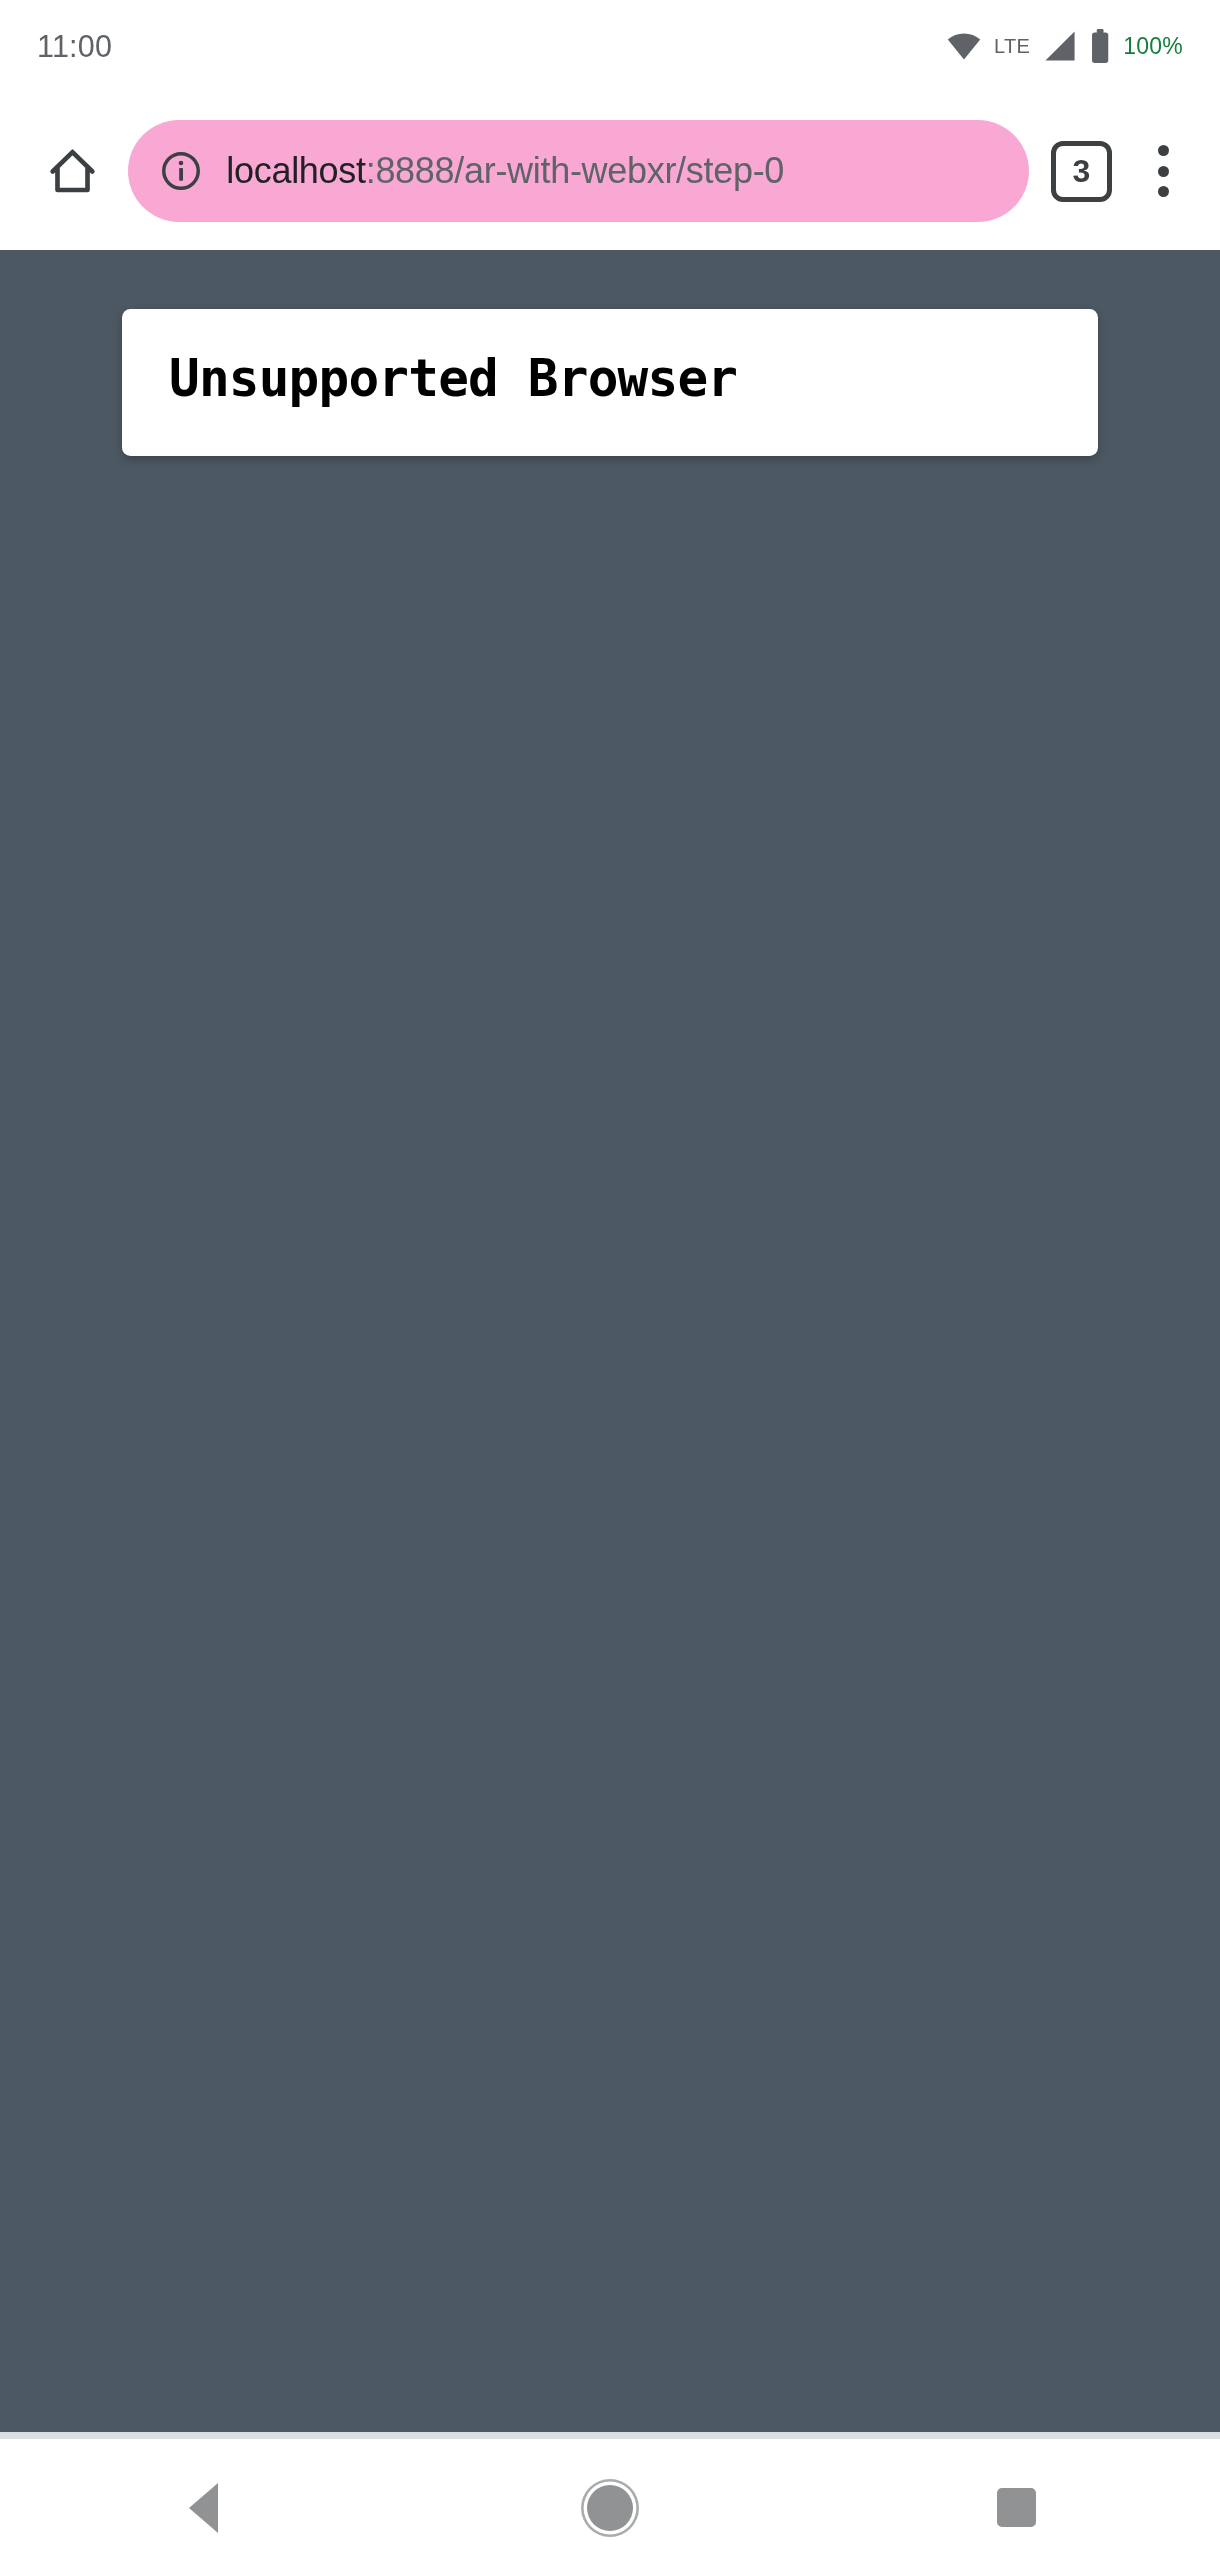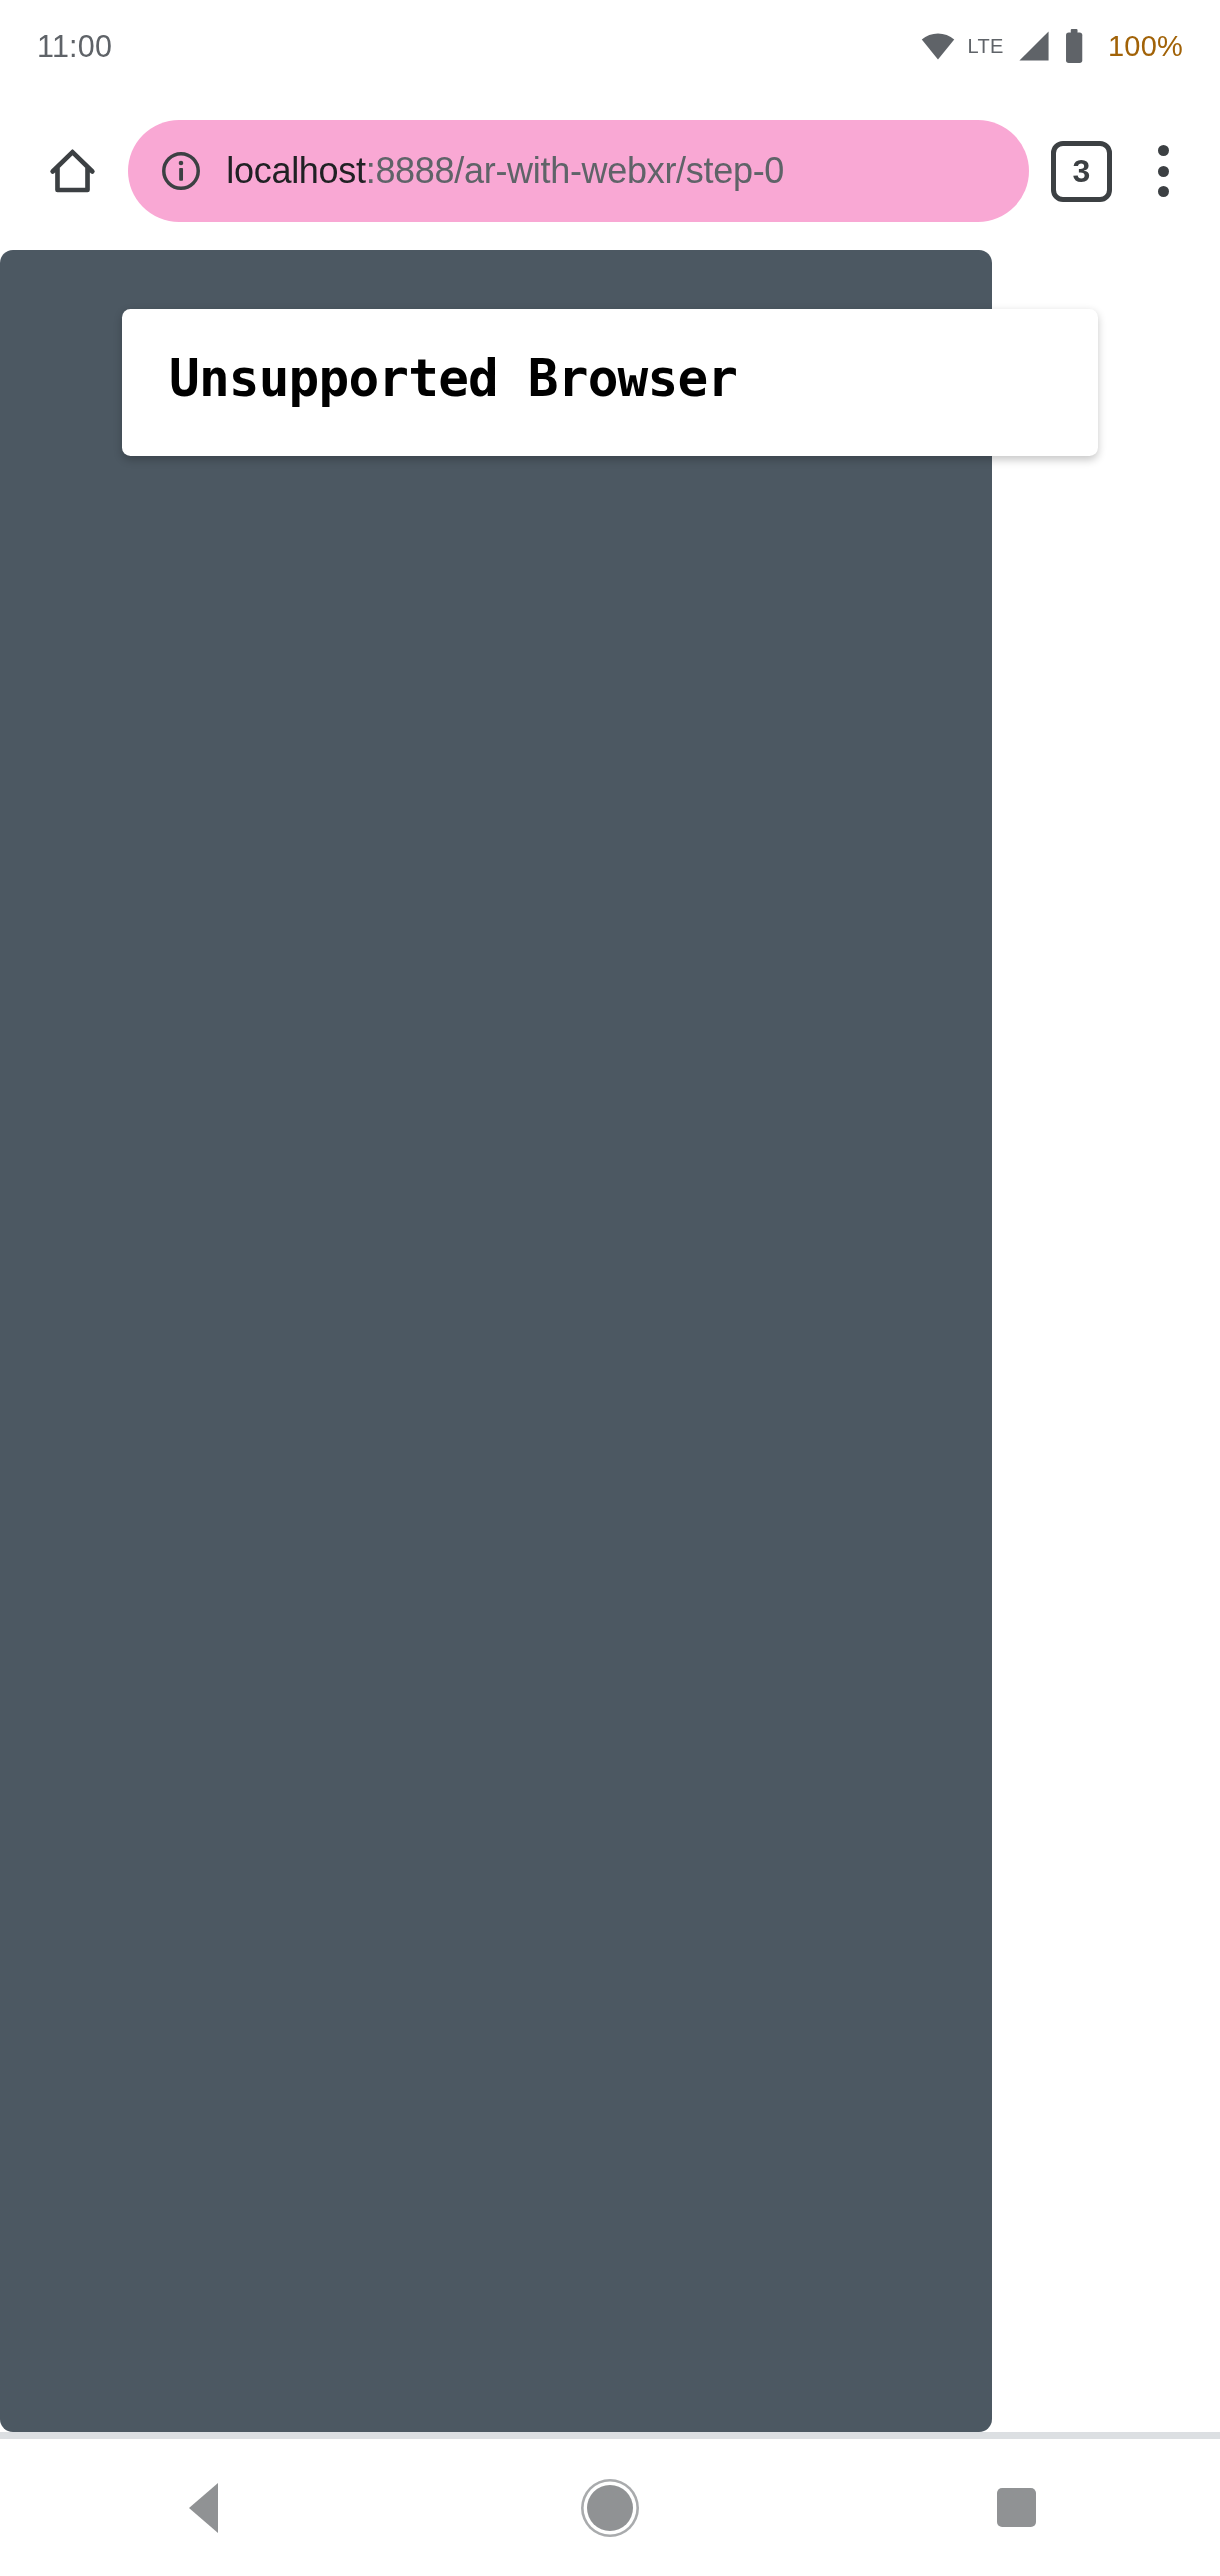--- a/index.html
+++ b/index.html
@@ -45,23 +45,23 @@
     display: flex;
     align-items: center;
     justify-content: center;
   }
   .lte-label {
     font-size: 20px;
     color: #5f6368;
     letter-spacing: 0.3px;
   }
   .battery-pct {
-    font-size: 29px;
-    color: #a16207;
-    margin-left: 12px;
+    font-size: 23px;
+    color: #15803d;
+    margin-left: 1px;
     letter-spacing: 0.2px;
   }
 
   
   .toolbar {
     position: absolute;
     top: 92px; left: 0;
     width: 1220px;
     height: 158px;
     background: #ffffff;
@@ -145,24 +145,23 @@
     width: 11px;
     height: 11px;
     border-radius: 50%;
     background: #3c4043;
   }
 
   
   .page-content {
     position: absolute;
     top: 250px; left: 0;
-    width: 992px;
+    width: 1220px;
     height: 2182px;
     box-sizing: border-box;
-    border-radius: 13px;
   }
   .card {
     position: absolute;
     left: 122px;
     top: 59px;
     width: 976px;
     background: #ffffff;
     border-radius: 8.5px;
     box-shadow: 0 3.4px 8.5px rgba(0,0,0,0.22);
     padding: 39px 47px 47px 47px;

